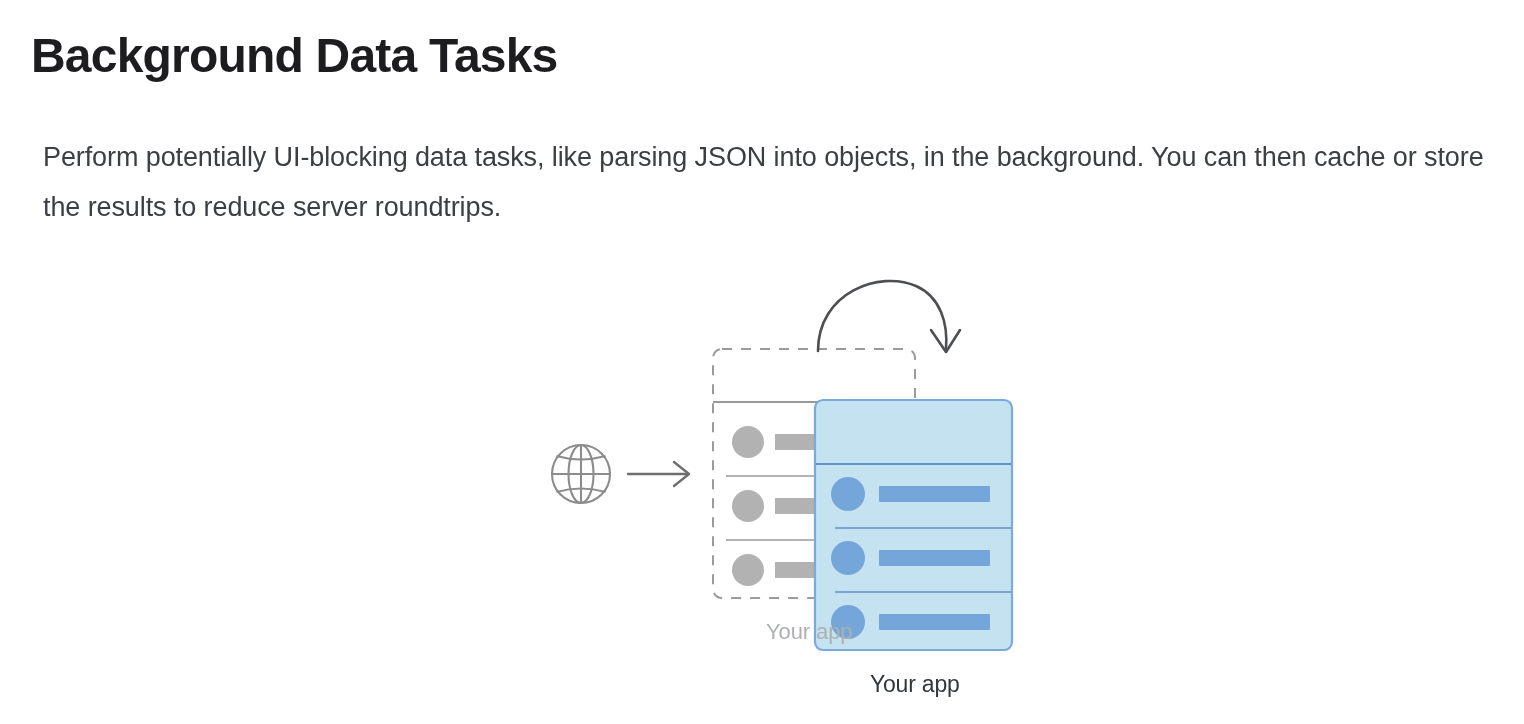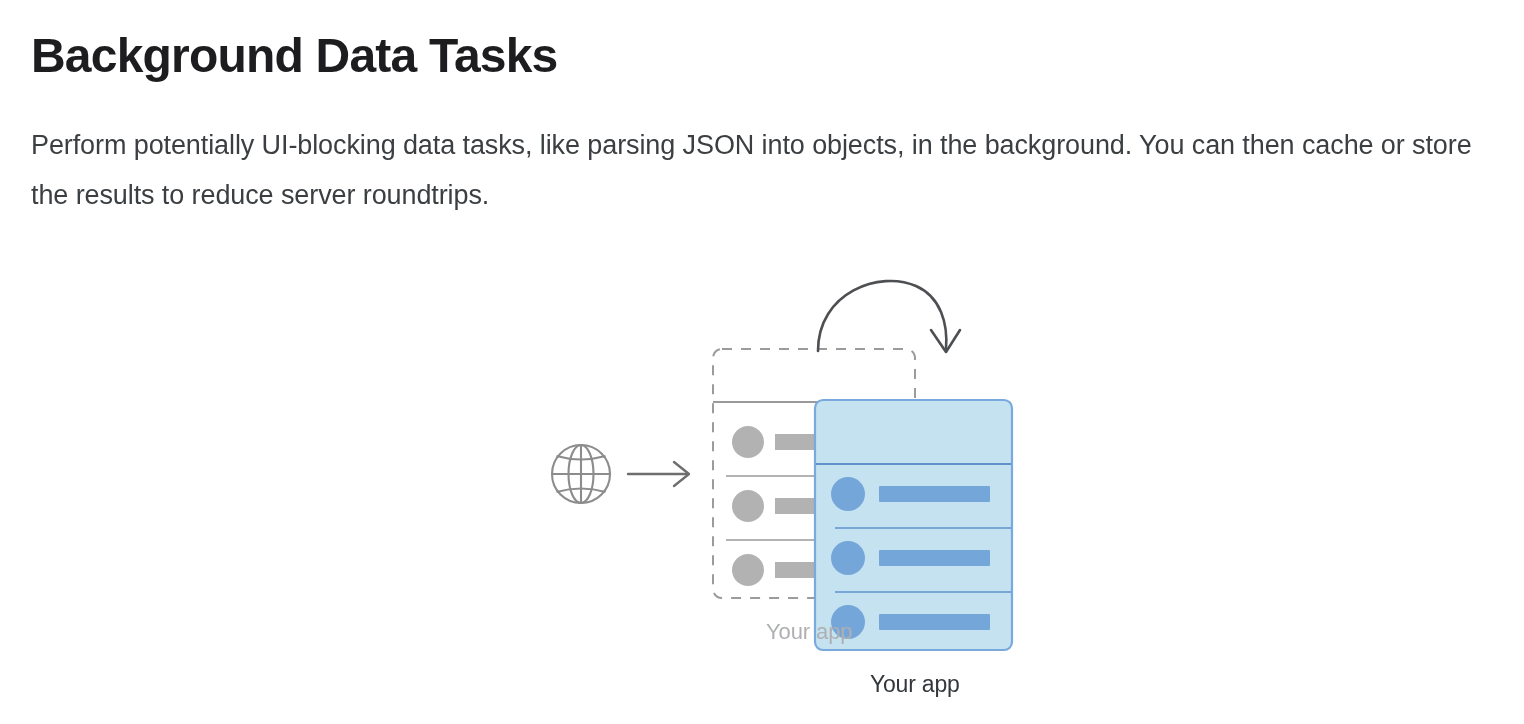--- a/index.html
+++ b/index.html
@@ -28,21 +28,21 @@
     font-weight: 700;
     letter-spacing: -0.8px;
     color: #1d1d1f;
     white-space: nowrap;
   }
   .page-body {
     position: absolute;
     left: 31px;
     top: 120px;
     width: 1460px;
-    margin: 0;
+    margin: 12px;
     font-size: 27px;
     line-height: 50px;
     font-weight: 400;
     letter-spacing: -0.1px;
     color: #3c3f42;
   }
 
   
   .diagram {
     position: absolute;

